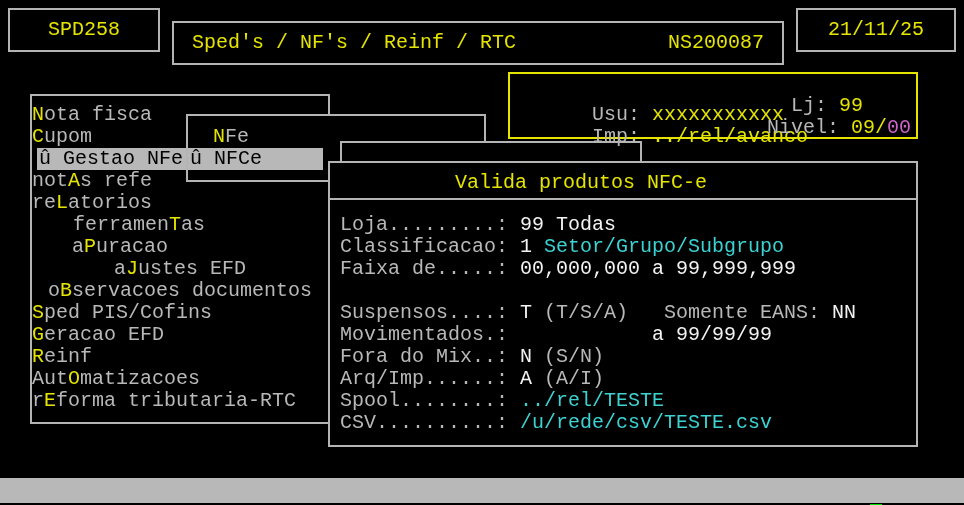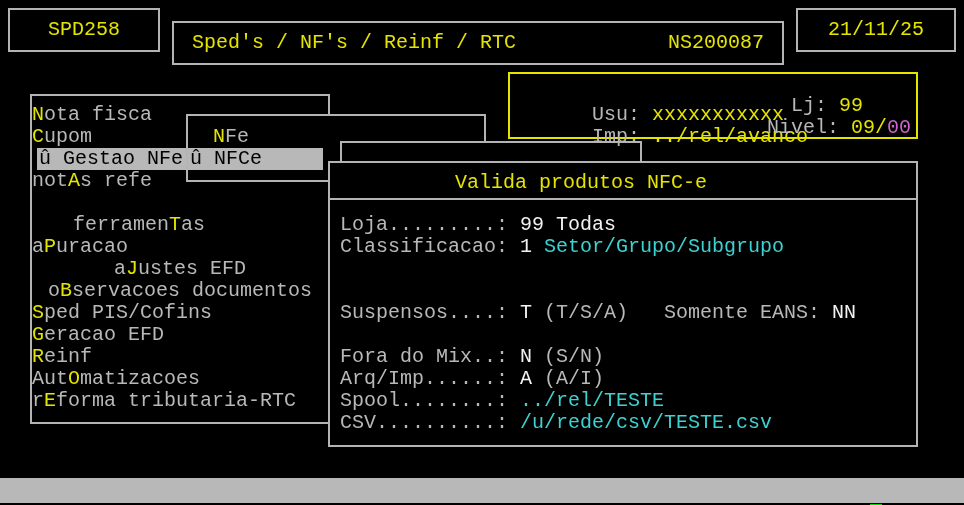--- a/index.html
+++ b/index.html
@@ -60,22 +60,23 @@
     <span>21/11/25</span>
   </div>
 
   <div class="box" style="left:30px;top:94px;width:300px;height:330px;">
     <div class="row mrow" style="top:8px;"><span></span><span class="hot">N</span><span>ota fisca</span></div>
     <div class="row mrow" style="top:30px;"><span></span><span class="hot">C</span><span>upom</span></div>
     <div class="row mrow" style="top:52px;margin-left:15px;">
       <div class="hl" style="left:-10px;width:160px;"><span>û </span><span>Gestao NFe</span></div>
     </div>
     <div class="row mrow" style="top:74px;"><span>not</span><span class="hot">A</span><span>s refe</span></div>
+    <div class="row mrow" style="top:96px;"><span>re</span><span class="hot">L</span><span>atorios</span></div>
     <div class="row mrow" style="top:118px;margin-left:41px;"><span>ferramen</span><span class="hot">T</span><span>as</span></div>
-    <div class="row mrow" style="top:140px;"><span>a</span><span class="hot">P</span><span>uracao</span></div>
+    <div class="row mrow" style="top:140px;margin-left:40px;"><span>a</span><span class="hot">P</span><span>uracao</span></div>
     <div class="row mrow" style="top:162px;text-align:center;"><span>a</span><span class="hot">J</span><span>ustes EFD</span></div>
     <div class="row mrow" style="top:184px;text-align:center;"><span>o</span><span class="hot">B</span><span>servacoes documentos</span></div>
     <div class="row mrow" style="top:206px;"><span></span><span class="hot">S</span><span>ped PIS/Cofins</span></div>
     <div class="row mrow" style="top:228px;"><span></span><span class="hot">G</span><span>eracao EFD</span></div>
     <div class="row mrow" style="top:250px;"><span></span><span class="hot">R</span><span>einf</span></div>
     <div class="row mrow" style="top:272px;"><span>Aut</span><span class="hot">O</span><span>matizacoes</span></div>
     <div class="row mrow" style="top:294px;"><span>r</span><span class="hot">E</span><span>forma tributaria-RTC</span></div>
   </div>
 
   <div class="box" style="left:186px;top:114px;width:300px;height:68px;">
@@ -86,21 +87,23 @@
   </div>
 
   <div class="box" style="left:340px;top:141px;width:302px;height:26px;"></div>
 
   <div class="box" style="left:328px;top:161px;width:590px;height:286px;">
     <div class="dlg-title">Valida produtos NFC-e</div>
     <div class="dlg-sep"></div>
 
     <div class="row frow" style="top:51px;"><span class="f-label">Loja.........:</span><span class="v-bright">99 Todas</span><span></span><span></span></div>
     <div class="row frow" style="top:73px;"><span class="f-label">Classificacao:</span><span class="v-bright">1 </span><span class="v-cyan">Setor/Grupo/Subgrupo</span><span></span></div>
+    <div class="row frow" style="top:95px;"><span class="f-label">Faixa de.....:</span><span class="v-bright">00,000,000 a 99,999,999</span><span></span><span></span></div>
     <div class="row frow" style="top:139px;"><span class="f-label">Suspensos....:</span><span class="v-bright">T</span><span class="v-dim"> (T/S/A)   Somente EANS: </span><span class="v-bright">NN</span></div>
+    <div class="row frow" style="top:161px;"><span class="f-label">Movimentados.:</span><span class="v-bright">           a 99/99/99</span><span></span><span></span></div>
     <div class="row frow" style="top:183px;"><span class="f-label">Fora do Mix..:</span><span class="v-bright">N</span><span class="v-dim"> (S/N)</span><span></span></div>
     <div class="row frow" style="top:205px;"><span class="f-label">Arq/Imp......:</span><span class="v-bright">A</span><span class="v-dim"> (A/I)</span><span></span></div>
     <div class="row frow" style="top:227px;"><span class="f-label">Spool........:</span><span class="v-cyan">../rel/TESTE</span><span></span><span></span></div>
     <div class="row frow" style="top:249px;"><span class="f-label">CSV..........:</span><span class="v-cyan">/u/rede/csv/TESTE.csv</span><span></span><span></span></div>
   </div>
 
   <div class="box ybox" style="left:508px;top:72px;width:410px;height:67px;">
     <div class="user-line" style="top:8px;">
       <span>Usu:</span><span> </span><span class="ylw">xxxxxxxxxxx</span>
       <span class="cluster" style="left:281px;"><span>Lj:</span><span> </span><span class="ylw">99</span></span>

